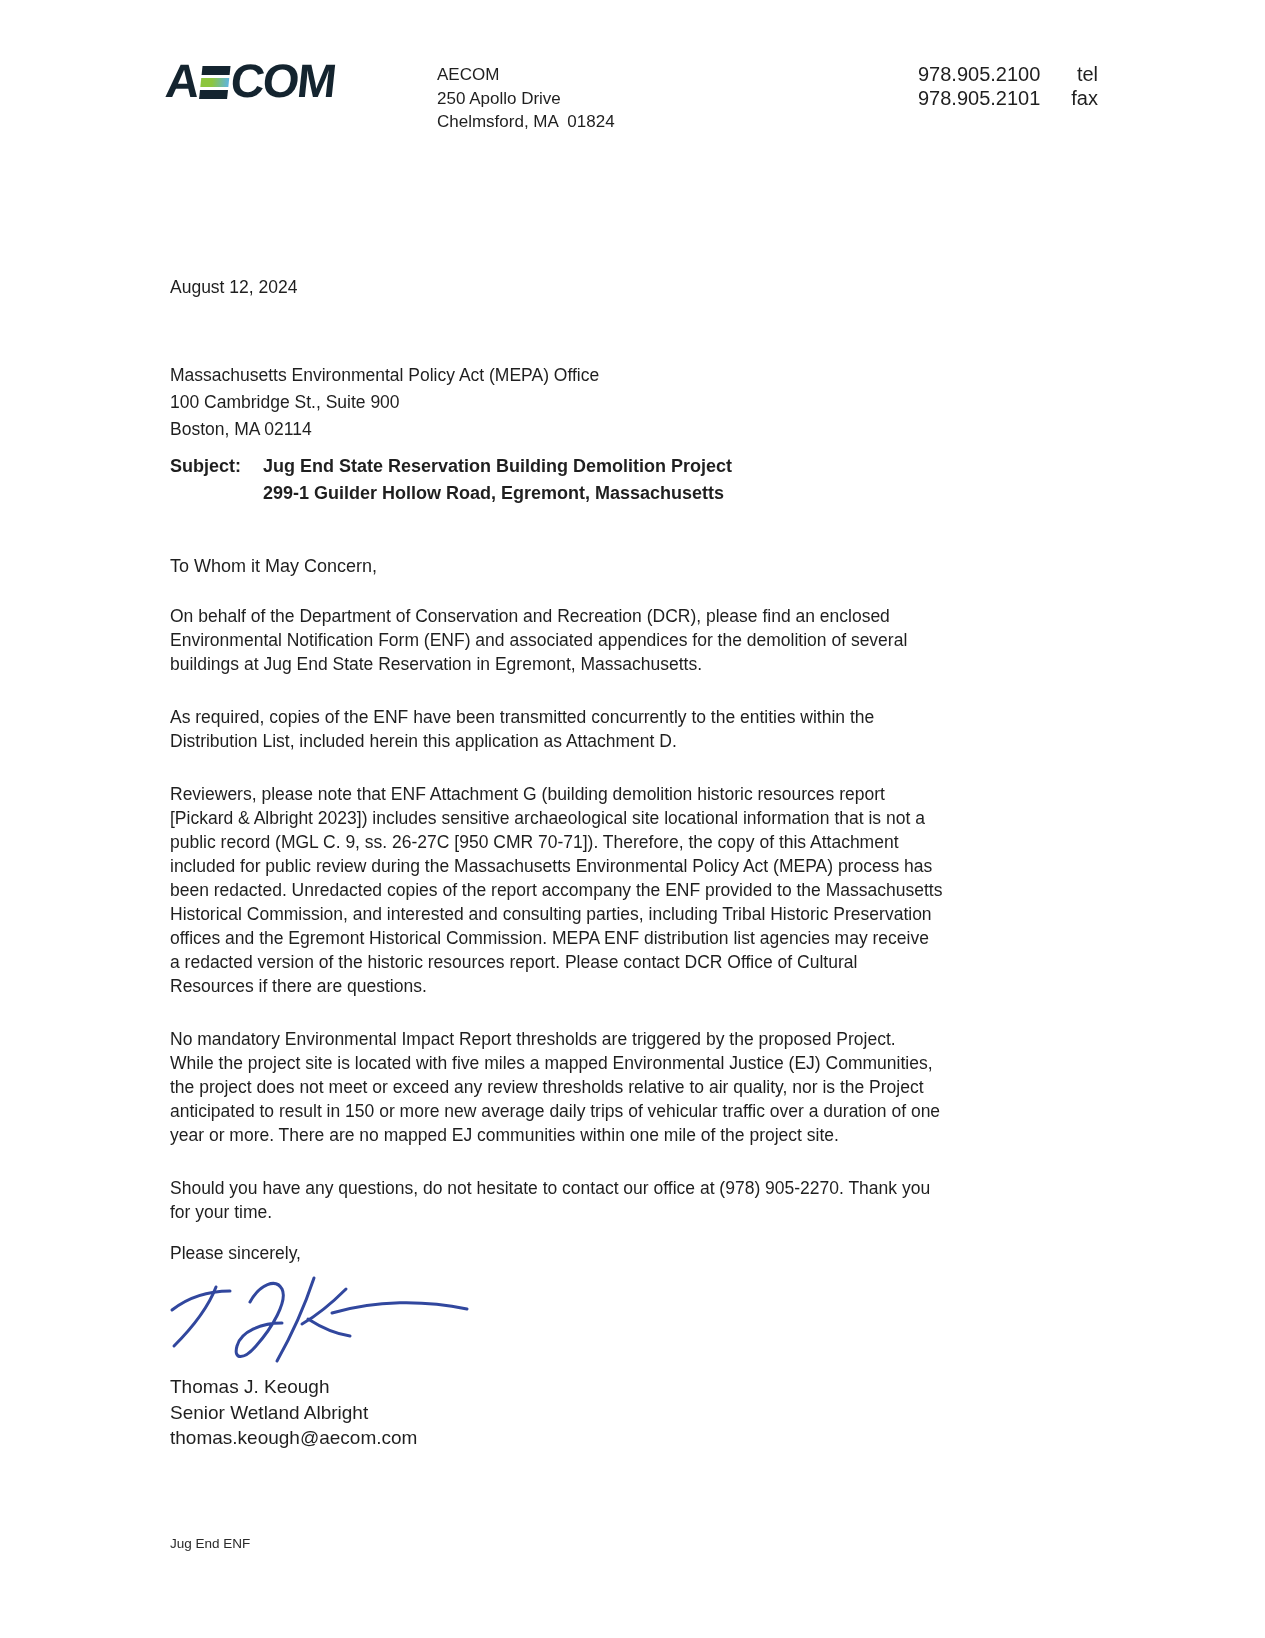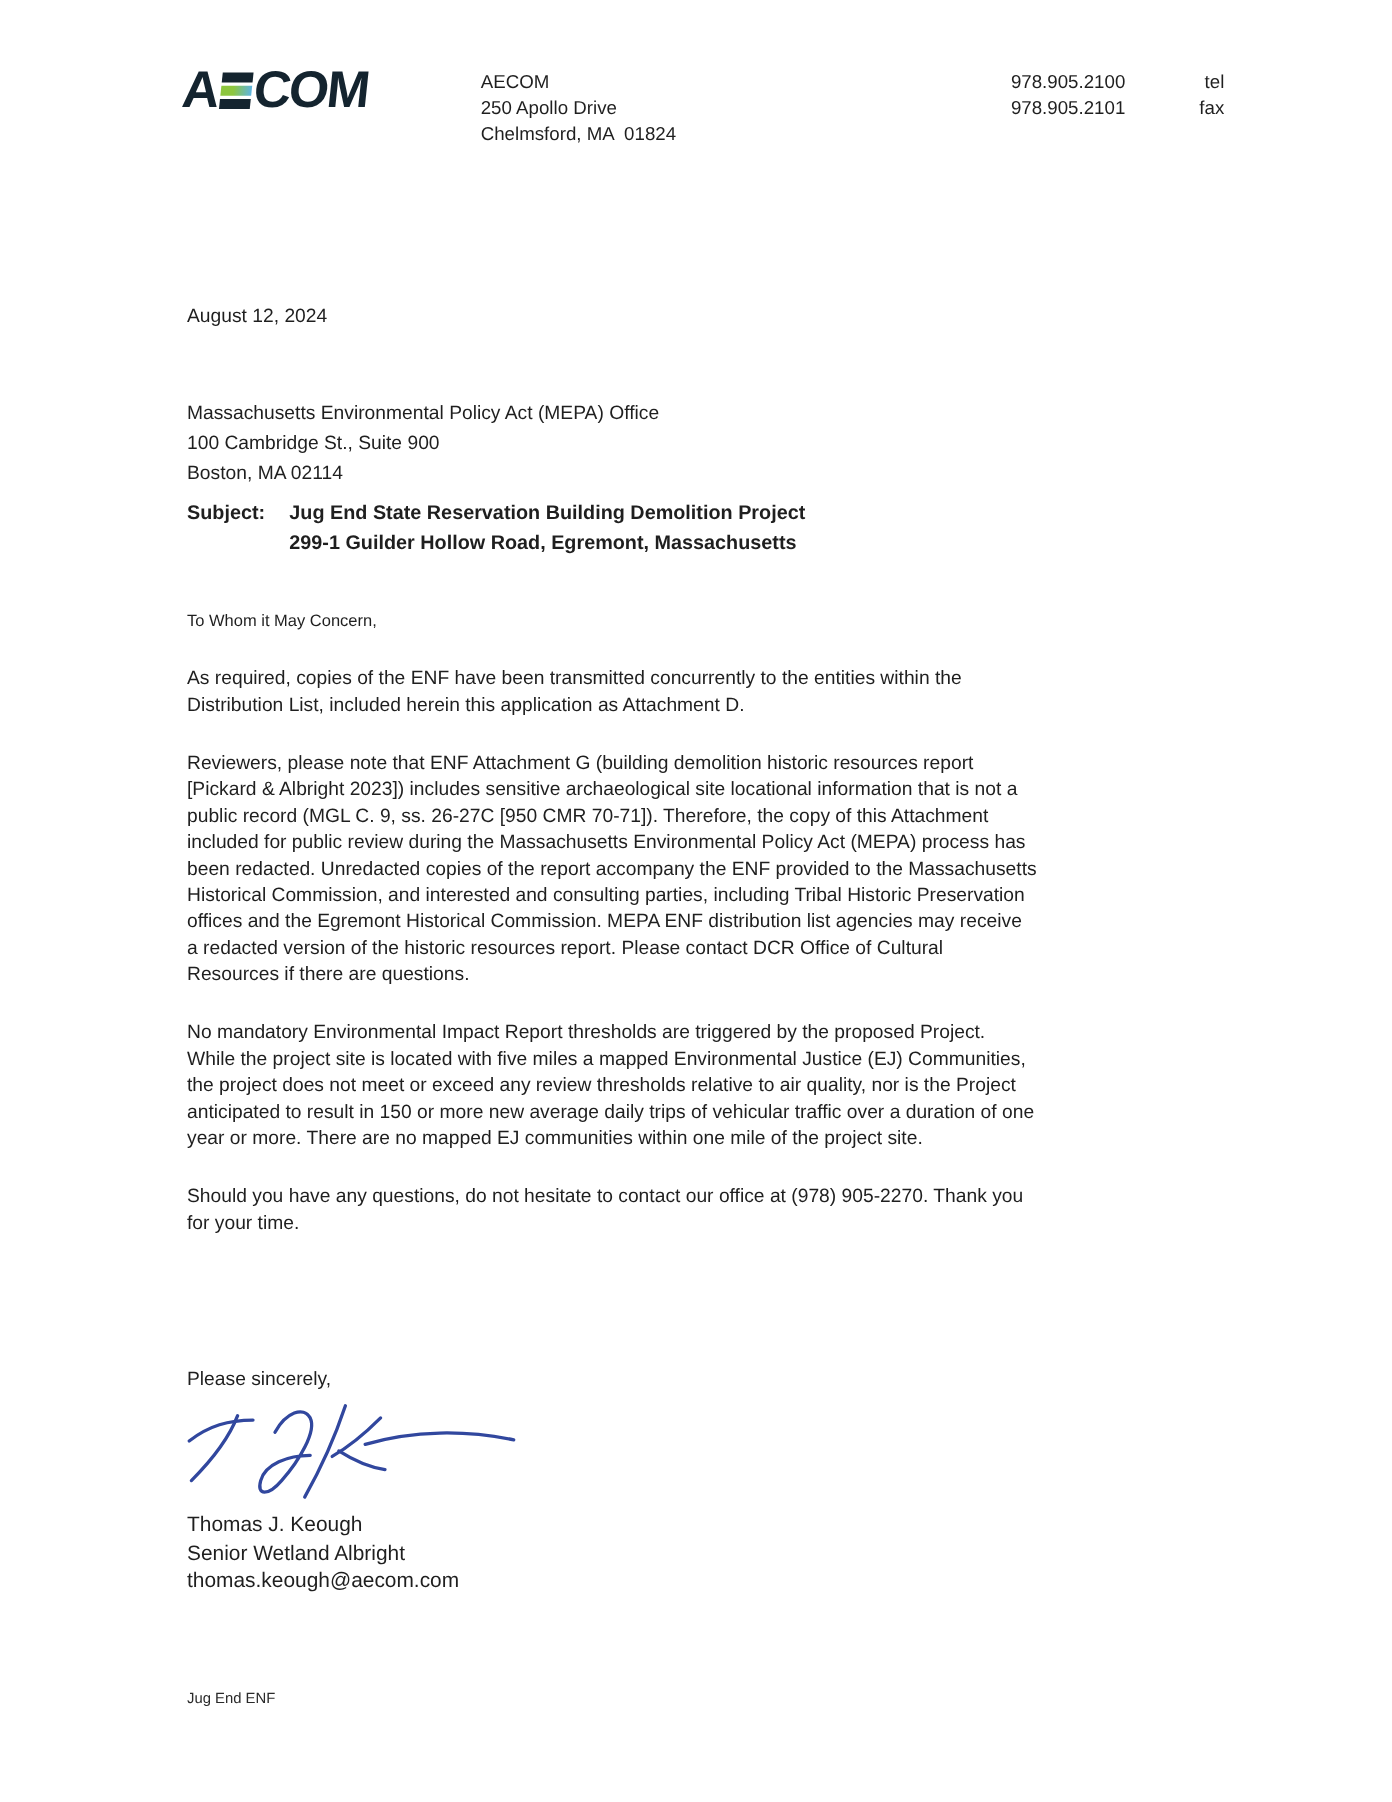--- a/index.html
+++ b/index.html
@@ -33,36 +33,36 @@
   .ebar-top    { background: #14242f; }
   .ebar-middle { background: linear-gradient(90deg, #8dc63f 0%, #8dc63f 40%, #5eb4e1 100%); }
   .ebar-bottom { background: #14242f; }
 
   .lh-address {
     left: 437px; top: 63px;
     font-size: 17px; line-height: 23.5px;
   }
   .lh-phones {
     left: 918px; top: 63px;
-    font-size: 17px; line-height: 23.5px;
-    display: grid; grid-template-columns: 105px 40px; column-gap: 50px;
+    font-size: 20px; line-height: 23.5px;
+    display: grid; grid-template-columns: 105px 40px; column-gap: 35px;
   }
   .lh-phones .num { text-align: right; }
   .lh-phones .lbl { text-align: right; }
 
   
   .date { left: 170px; top: 250px; font-size: 17.5px; margin-top: 27px; }
   .recipient { left: 170px; top: 362px; font-size: 17.5px; line-height: 27px; }
   .subject {
     left: 170px; top: 453px;
     font-size: 18px; font-weight: bold; line-height: 27px;
     display: flex;
   }
   .subject .subject-label { width: 93px; flex: 0 0 93px; }
-  .salutation { left: 170px; top: 556px; font-size: 15px; }
+  .salutation { left: 170px; top: 556px; font-size: 18px; }
   .body-text { left: 170px; top: 604px; width: 940px; font-size: 17.5px; }
   .body-text p { margin: 29px 0 0 0; line-height: 24px; }
   .body-text p:first-child { margin-top: 0; }
   .closing { left: 170px; top: 1243px; font-size: 17.5px; }
   .signature { left: 162px; top: 1266px; }
   .signer { left: 170px; top: 1374px; font-size: 19px; line-height: 25.5px; }
   .footer { left: 170px; top: 1536px; font-size: 13.5px; color: #2a2a2a; }
 </style>
 </head>
 <body>
@@ -98,20 +98,23 @@
 
   <div class="abs subject">
     <span class="subject-label">Subject:</span>
     <span class="multiline">Jug End State Reservation Building Demolition Project
 299-1 Guilder Hollow Road, Egremont, Massachusetts</span>
   </div>
 
   <div class="abs salutation">To Whom it May Concern,</div>
 
   <div class="abs body-text">
+    <p class="multiline">On behalf of the Department of Conservation and Recreation (DCR), please find an enclosed
+Environmental Notification Form (ENF) and associated appendices for the demolition of several
+buildings at Jug End State Reservation in Egremont, Massachusetts.</p>
     <p class="multiline">As required, copies of the ENF have been transmitted concurrently to the entities within the
 Distribution List, included herein this application as Attachment D.</p>
     <p class="multiline">Reviewers, please note that ENF Attachment G (building demolition historic resources report
 [Pickard &amp; Albright 2023]) includes sensitive archaeological site locational information that is not a
 public record (MGL C. 9, ss. 26-27C [950 CMR 70-71]). Therefore, the copy of this Attachment
 included for public review during the Massachusetts Environmental Policy Act (MEPA) process has
 been redacted. Unredacted copies of the report accompany the ENF provided to the Massachusetts
 Historical Commission, and interested and consulting parties, including Tribal Historic Preservation
 offices and the Egremont Historical Commission. MEPA ENF distribution list agencies may receive
 a redacted version of the historic resources report. Please contact DCR Office of Cultural

